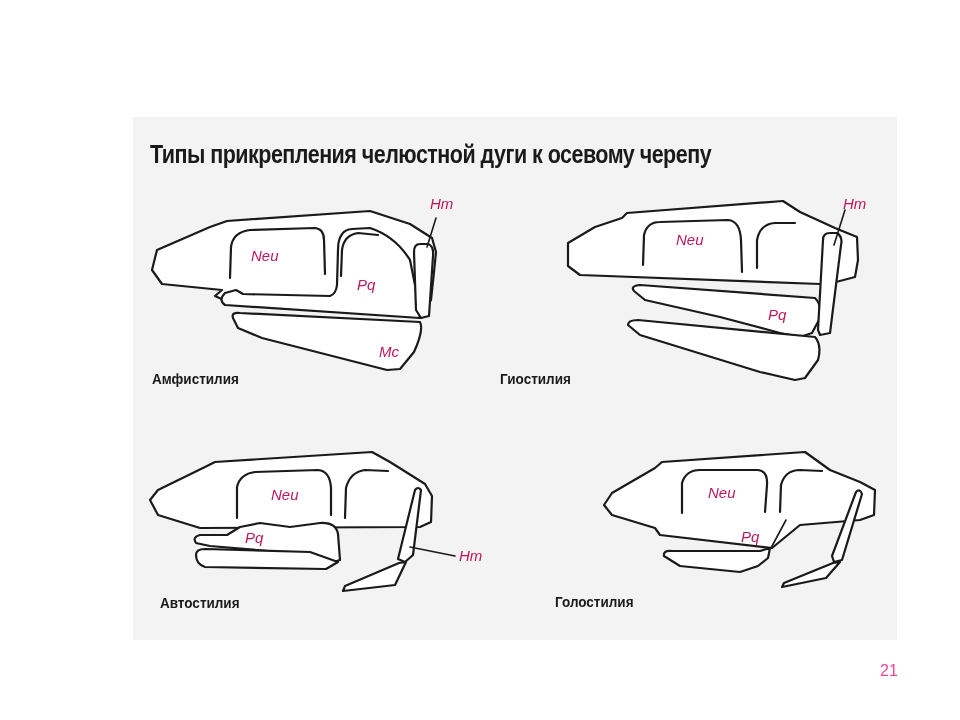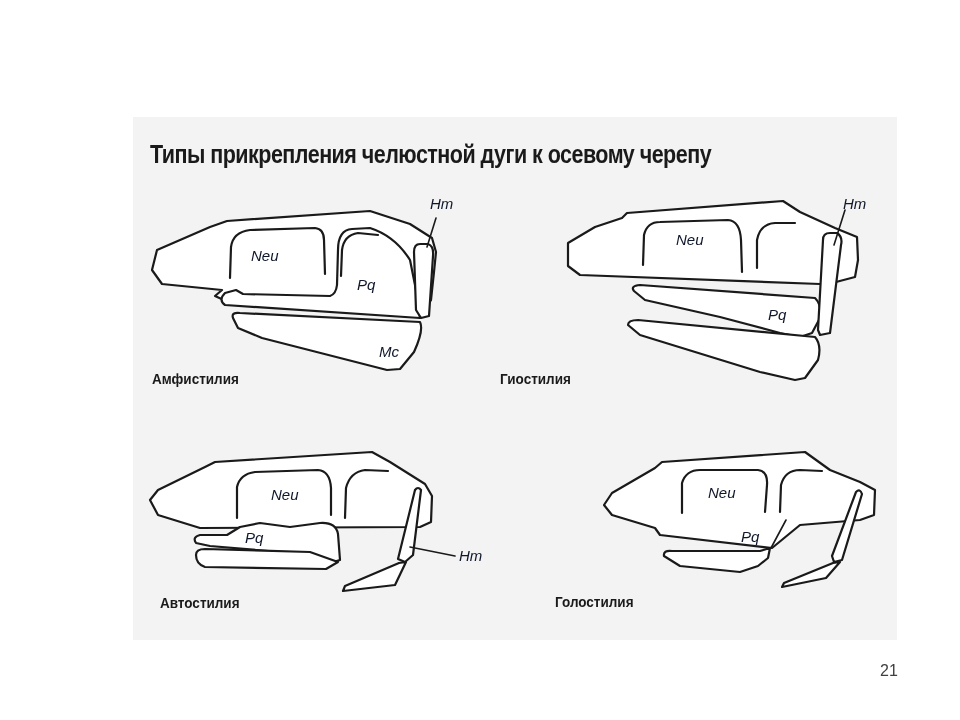--- a/index.html
+++ b/index.html
@@ -3,23 +3,23 @@
 <meta charset="utf-8">
 <style>
   html, body { margin:0; padding:0; background:#ffffff; }
   body { width:960px; height:720px; position:relative; overflow:hidden; font-family:"Liberation Sans", sans-serif; }
   .panel { position:absolute; left:133px; top:117px; width:764px; height:523px; background:#f3f3f3; }
   .title { position:absolute; left:150px; top:140px; font-family:"Liberation Sans", sans-serif; font-weight:bold; font-size:25px; color:#1a1a1a; letter-spacing:-0.6px; transform:scaleX(0.86); transform-origin:left top; white-space:nowrap; }
   svg.fig { position:absolute; left:0; top:0; width:960px; height:720px; }
   svg.fig .outline { fill:#ffffff; stroke:#1a1a1a; stroke-width:2.2; stroke-linejoin:round; stroke-linecap:round; }
   svg.fig .line { fill:none; stroke:#1a1a1a; stroke-width:2.2; stroke-linecap:round; stroke-linejoin:round; }
   svg.fig .thin { fill:none; stroke:#1a1a1a; stroke-width:1.6; stroke-linecap:round; }
-  .lbl { position:absolute; font-family:"Liberation Sans", sans-serif; font-style:italic; font-size:15px; color:#0f172a; }
+  .lbl { position:absolute; font-family:"Liberation Sans", sans-serif; font-style:italic; font-size:15px; color:#be185d; }
   .cap { position:absolute; font-family:"Liberation Sans", sans-serif; font-weight:bold; font-size:15px; color:#1a1a1a; transform:scaleX(0.9); transform-origin:left top; white-space:nowrap; }
-  .pagenum { position:absolute; left:880px; top:662px; font-family:"Liberation Sans", sans-serif; font-size:16px; color:#404040; }
+  .pagenum { position:absolute; left:880px; top:662px; font-family:"Liberation Sans", sans-serif; font-size:16px; color:#ec4899; }
 </style>
 </head>
 <body>
 
 <div class="panel"></div>
 <div class="title">Типы прикрепления челюстной дуги к осевому черепу</div>
 
 <svg class="fig" viewBox="0 0 960 720">
 
   <g>

